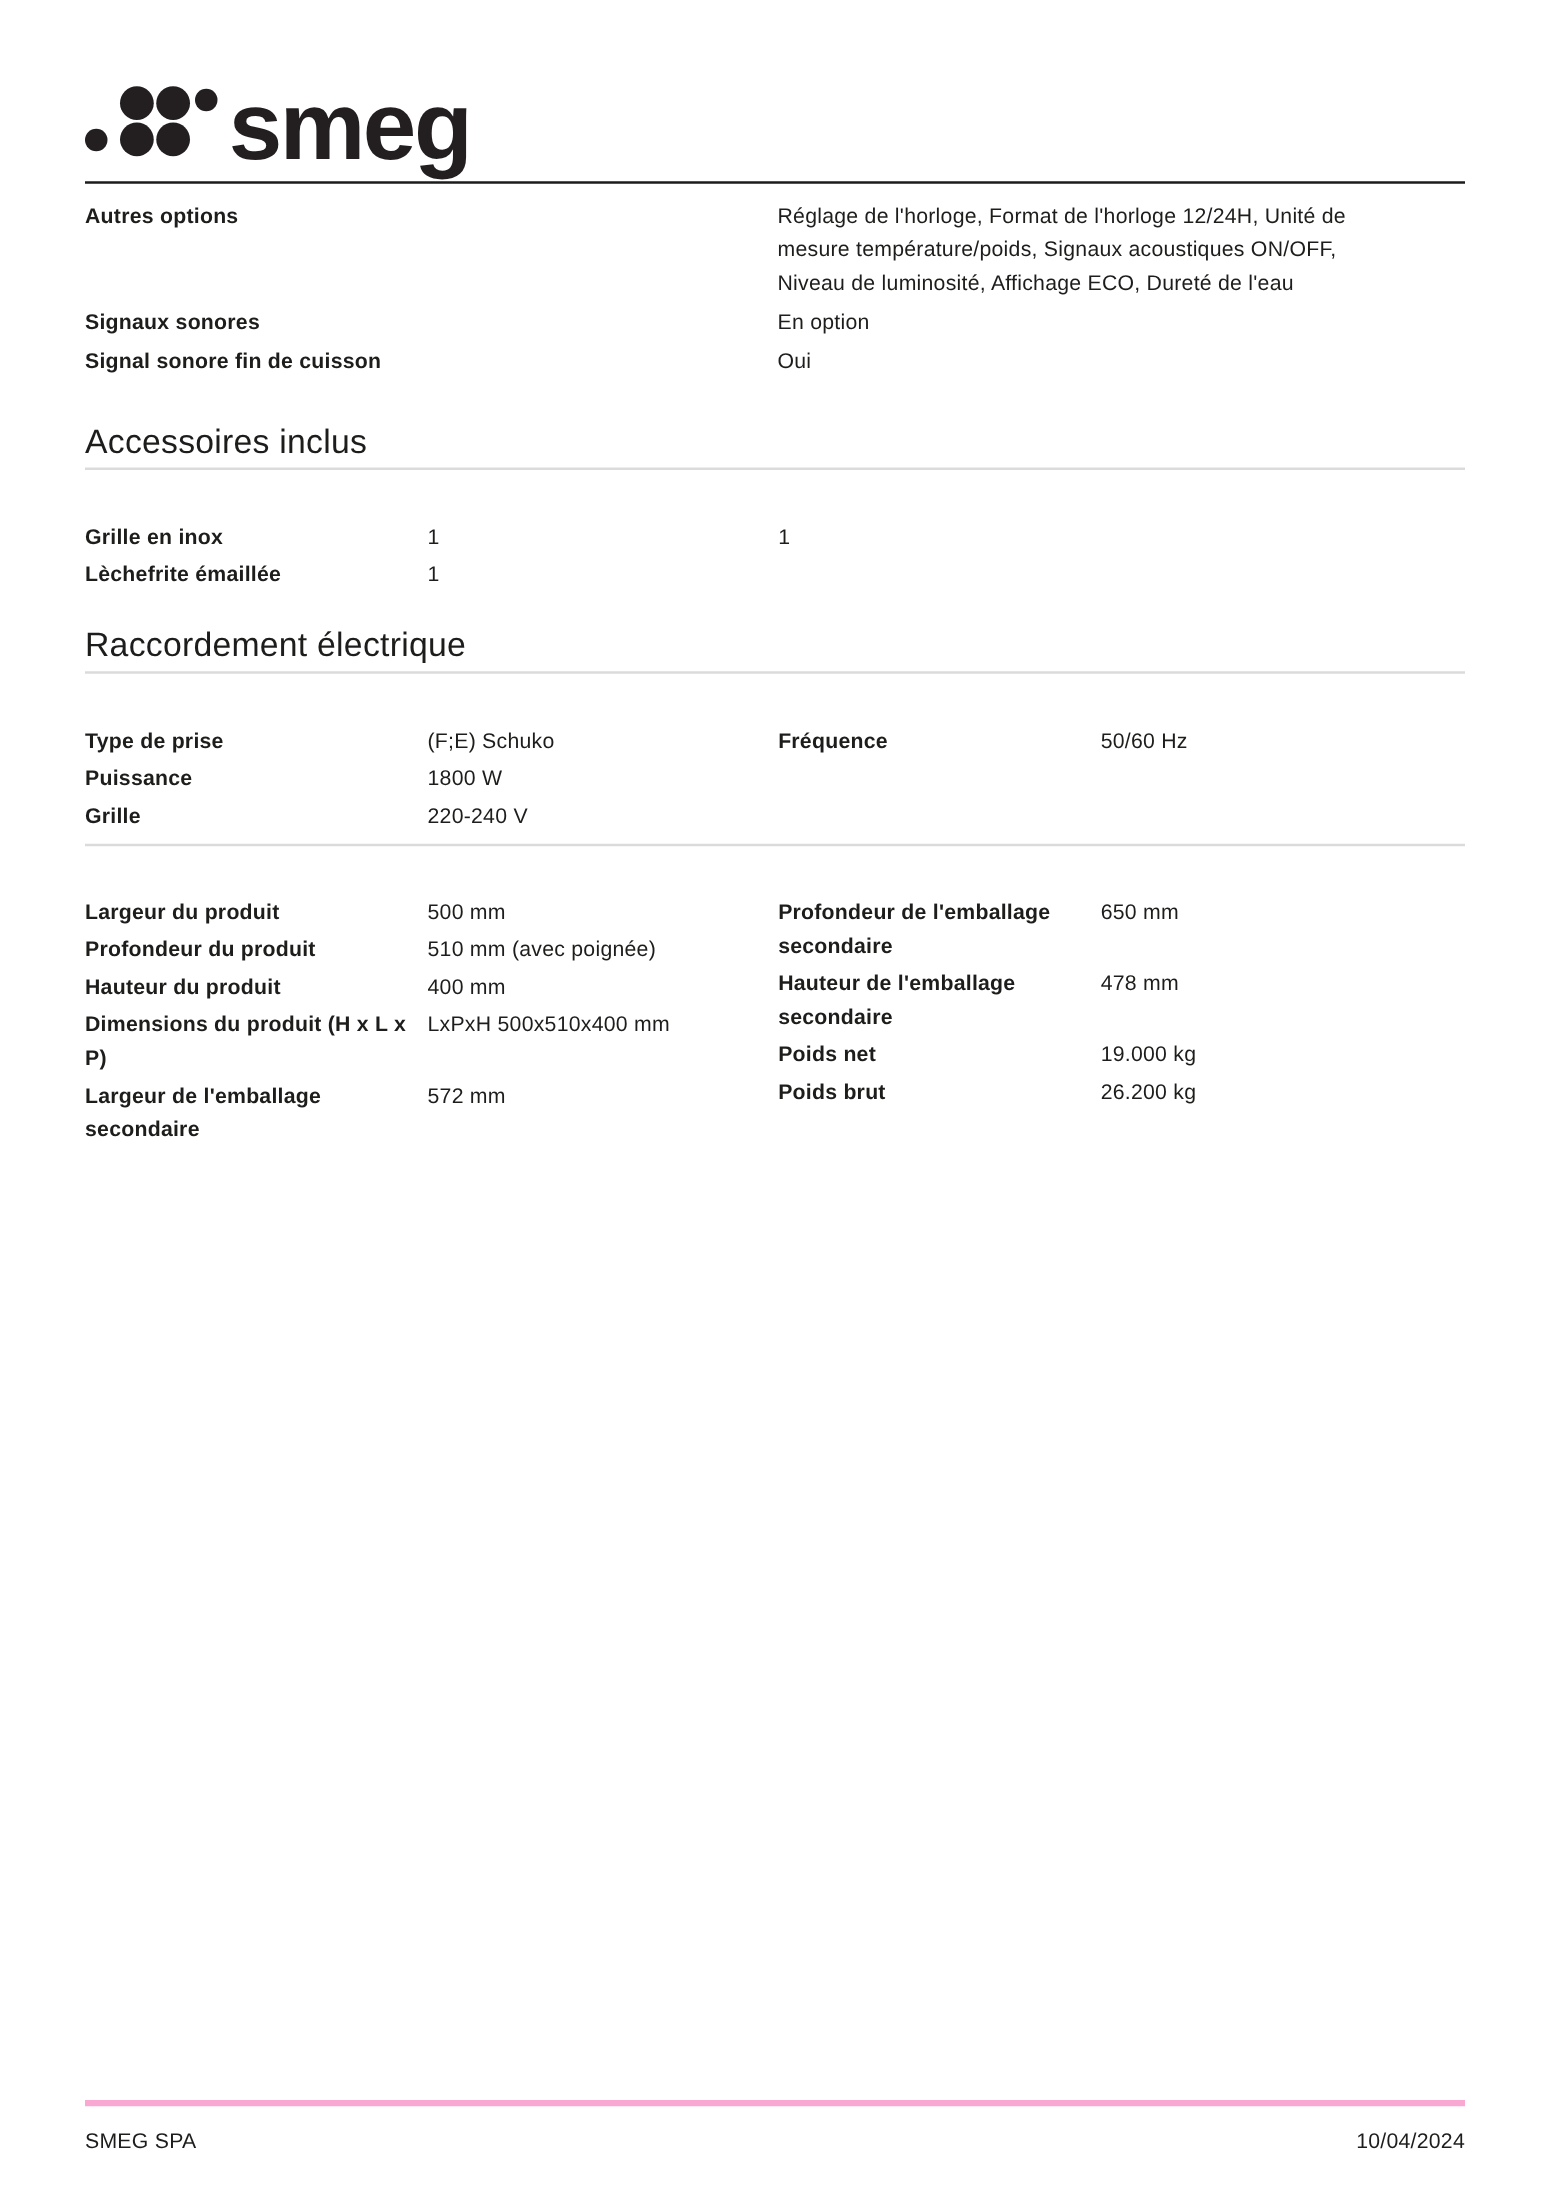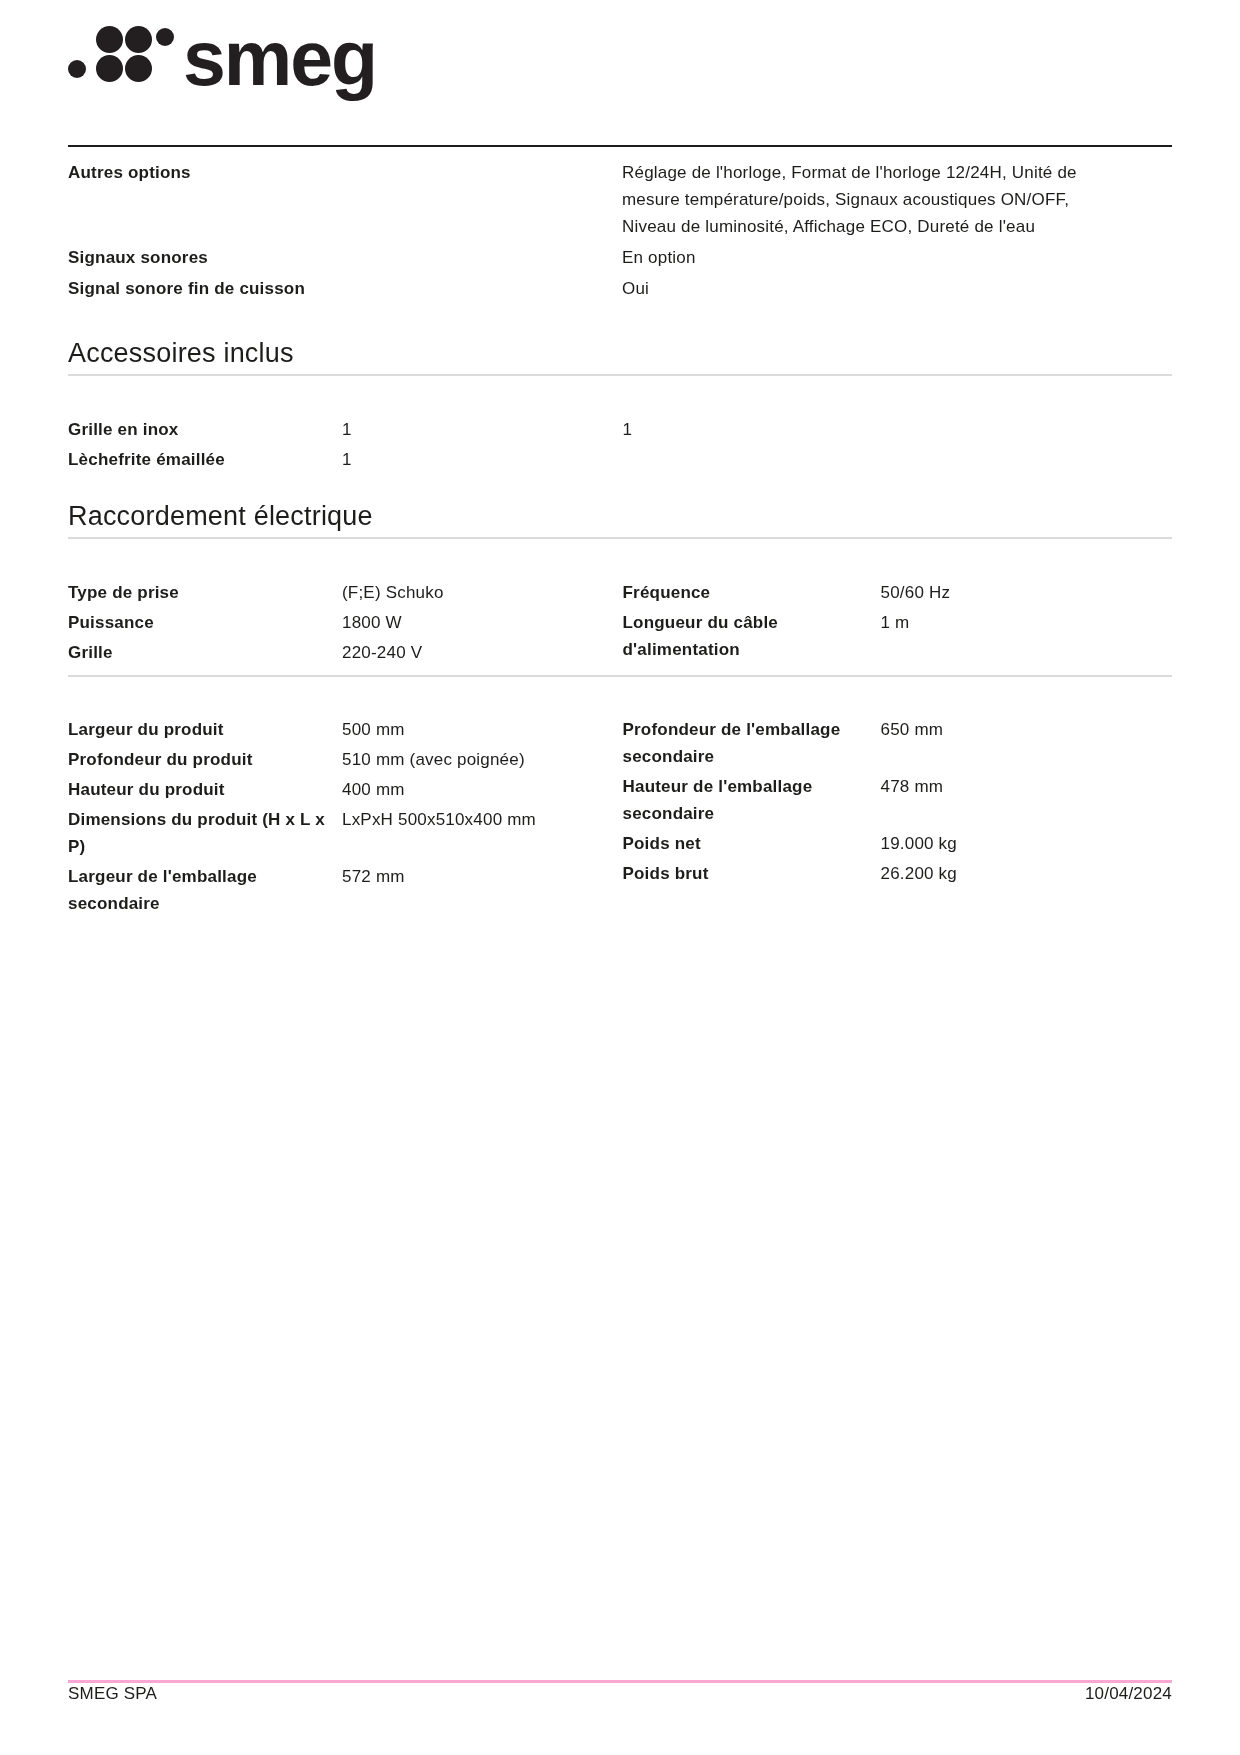--- a/index.html
+++ b/index.html
@@ -5,21 +5,21 @@
   * { box-sizing: border-box; margin: 0; padding: 0; }
   html, body { background: #ffffff; }
   body {
     width: 1240px; height: 1755px; position: relative;
     font-family: "Liberation Sans", sans-serif;
     color: #1d1d1b; letter-spacing: 0.2px;
   }
   .page { padding: 0 68px; }
 
   
-  .logo-row { display: flex; align-items: flex-start; gap: 9px; padding-top: 22px; height: 145px; }
+  .logo-row { display: flex; align-items: flex-start; gap: 9px; padding-top: 65px; height: 145px; }
   .dots { position: relative; width: 106px; height: 57px; margin-top: 4px; }
   .dot { position: absolute; border-radius: 50%; background: #231f20; }
   .dot.big { width: 27px; height: 27px; }
   .dot.small { width: 18px; height: 18px; }
   .dot.b1 { left: 28px; top: 0; }
   .dot.b2 { left: 57px; top: 0; }
   .dot.s1 { left: 88px; top: 2px; }
   .dot.s2 { left: 0;    top: 34px; }
   .dot.b3 { left: 28px; top: 29px; }
   .dot.b4 { left: 57px; top: 29px; }
@@ -57,21 +57,21 @@
   .sec-logistics .two-col { margin-top: 39px; }
   .col { flex: 1; }
   .col .row { display: flex; margin-bottom: 3px; align-items: flex-start; }
   .col-left  .lbl { width: 274px; flex: none; padding-right: 16px; }
   .col-right .lbl { width: 258px; flex: none; padding-right: 16px; }
   .col .val { flex: 1; }
 
   
   .footer {
     position: absolute; left: 68px; right: 68px; top: 1680px;
-    border-top: 3px solid #f9a8d4; padding-top: 0;
+    border-top: 5px solid #f9a8d4; padding-top: 17px;
     display: flex; justify-content: space-between;
     font-size: 17px; line-height: 22px;
   }
 </style>
 </head>
 <body>
 
 <div class="page">
 
   <div class="logo-row">
@@ -141,24 +141,20 @@
         <div class="row">
           <div class="lbl">Grille</div>
           <div class="val">220-240 V</div>
         </div>
       </div>
       <div class="col col-right">
         <div class="row">
           <div class="lbl">Fréquence</div>
           <div class="val">50/60 Hz</div>
         </div>
-        <div class="row">
-          <div class="lbl">Longueur du câble d'alimentation</div>
-          <div class="val">1 m</div>
-        </div>
       </div>
     </div>
   </section>
 
   <section class="sec-logistics">
     <hr class="rule-light">
     <div class="two-col spec">
       <div class="col col-left">
         <div class="row">
           <div class="lbl">Largeur du produit</div>

